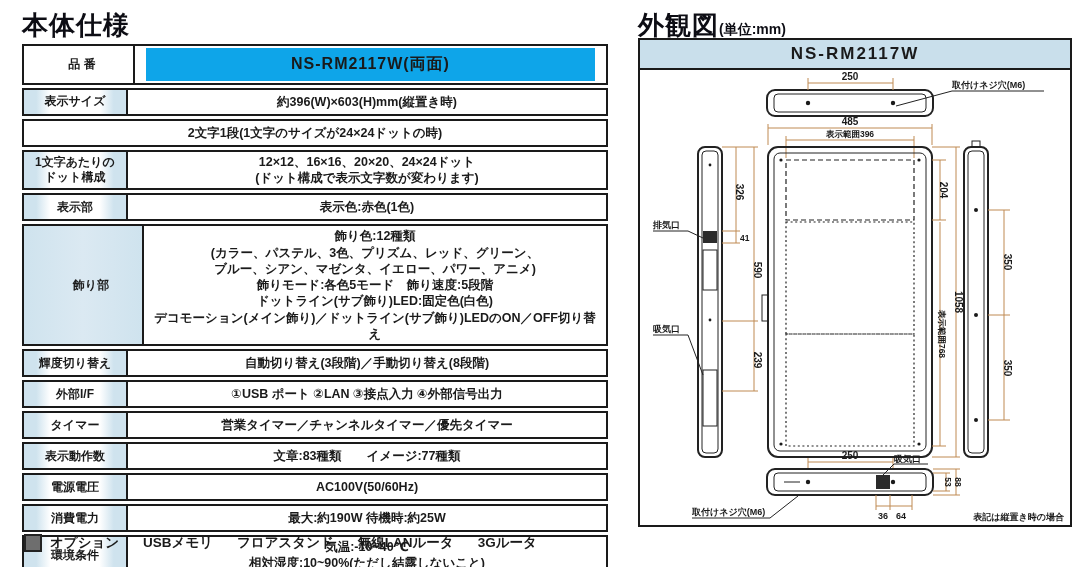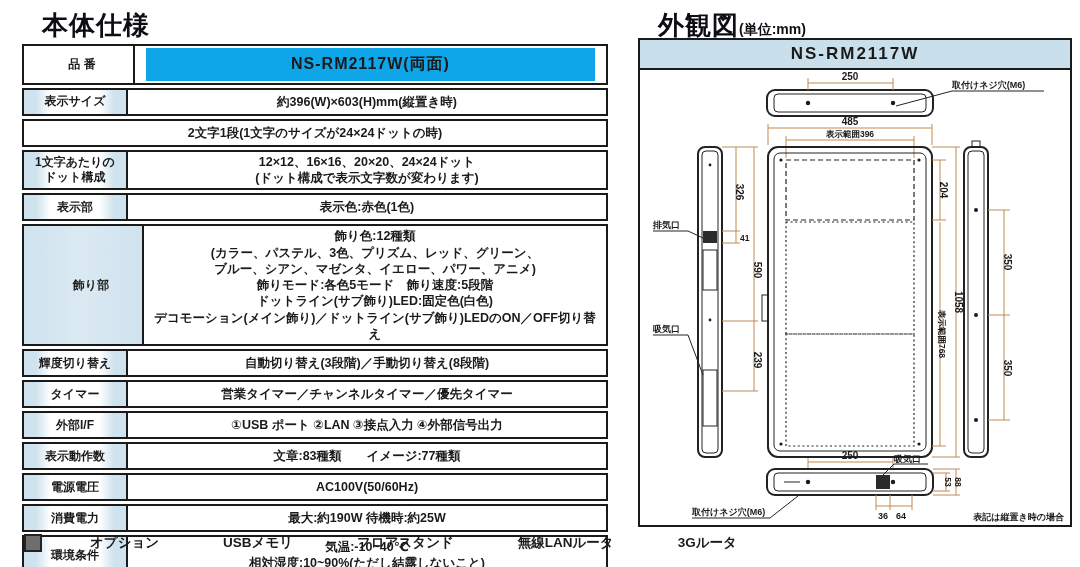--- a/index.html
+++ b/index.html
@@ -1,37 +1,37 @@
 <!DOCTYPE html>
 <html><head>
 <meta charset="utf-8">
 <style>
   html,body{margin:0;padding:0;background:#ffffff;}
   .canvas{position:relative;width:1080px;height:567px;background:#ffffff;
           font-family:"Liberation Sans","DejaVu Sans",sans-serif;color:#1a1a1a;overflow:hidden;}
-  .sec-title{position:absolute;font-size:26px;font-weight:bold;color:#0d0d14;letter-spacing:1px;margin-left:20px;}
+  .sec-title{position:absolute;font-size:26px;font-weight:bold;color:#0d0d14;letter-spacing:1px;}
   .sec-title .unit{font-size:14px;letter-spacing:0;}
 
   
   .spec-table{position:absolute;left:22px;top:44px;width:586px;display:flex;flex-direction:column;gap:3px;}
   .row{display:flex;border:2px solid #1a1a1a;background:#fff;}
   .cell-l{width:100px;min-width:100px;border-right:2px solid #1a1a1a;display:flex;align-items:center;
           justify-content:center;text-align:center;font-weight:bold;font-size:12px;line-height:1.25;
           padding:2px 1px;white-space:pre-line;
           background:linear-gradient(90deg,#cfe3ee 0%,#cfe3ee 12%,#ffffff 26%,#ffffff 74%,#cfe3ee 88%,#cfe3ee 100%);}
   .cell-r{flex:1;display:flex;flex-direction:column;align-items:center;justify-content:center;
           font-weight:bold;font-size:12.5px;line-height:1.3;padding:2px 4px;text-align:center;min-height:20px;}
   .row-model .cell-l{background:#ffffff;padding-left:8px;}
   .row-kazari .cell-l{background:linear-gradient(90deg,#cfe3ee,#dbe9f2 50%,#cfe3ee);padding-left:17px;}
   .model-bar{background:#0ea5e9;width:97%;padding:6px 0;font-size:16px;letter-spacing:1px;}
 
   .options{position:absolute;left:24px;top:534px;display:flex;align-items:center;
            font-size:13.5px;font-weight:bold;}
   .opt-bullet{width:14px;height:14px;background:#6e6e6e;border:2px solid #232323;margin-right:8px;}
-  .options span{margin-right:24px;margin-left:40px;}
+  .options span{margin-right:24px;}
 
   
   .panel{position:absolute;left:638px;top:38px;width:434px;height:489px;border:2px solid #1a1a1a;
          box-sizing:border-box;background:#fff;}
   .panel-head{height:28px;background:#c9dfeb;border-bottom:2px solid #1a1a1a;display:flex;
               align-items:center;justify-content:center;font-size:17px;font-weight:bold;letter-spacing:2px;}
   svg text{fill:#1a1a1a;font-weight:bold;}
   .t10{font-size:10px;} .t9{font-size:9px;} .t8{font-size:8.5px;}
   .body-line{stroke:#222;fill:none;stroke-width:2;}
   .thin{stroke:#222;fill:none;stroke-width:1;}
@@ -98,30 +98,30 @@
     </div>
 
     <div class="row">
       <div class="cell-l">輝度切り替え</div>
       <div class="cell-r">
         <div>自動切り替え(3段階)／手動切り替え(8段階)</div>
       </div>
     </div>
 
     <div class="row">
+      <div class="cell-l">外部I/F</div>
+      <div class="cell-r">
+        <div>①USB ポート ②LAN ③接点入力 ④外部信号出力</div>
+      </div>
+    </div>
+
+    <div class="row">
       <div class="cell-l">タイマー</div>
       <div class="cell-r">
         <div>営業タイマー／チャンネルタイマー／優先タイマー</div>
-      </div>
-    </div>
-
-    <div class="row">
-      <div class="cell-l">外部I/F</div>
-      <div class="cell-r">
-        <div>①USB ポート ②LAN ③接点入力 ④外部信号出力</div>
       </div>
     </div>
 
     <div class="row">
       <div class="cell-l">表示動作数</div>
       <div class="cell-r">
         <div>文章:83種類　　イメージ:77種類</div>
       </div>
     </div>
 

